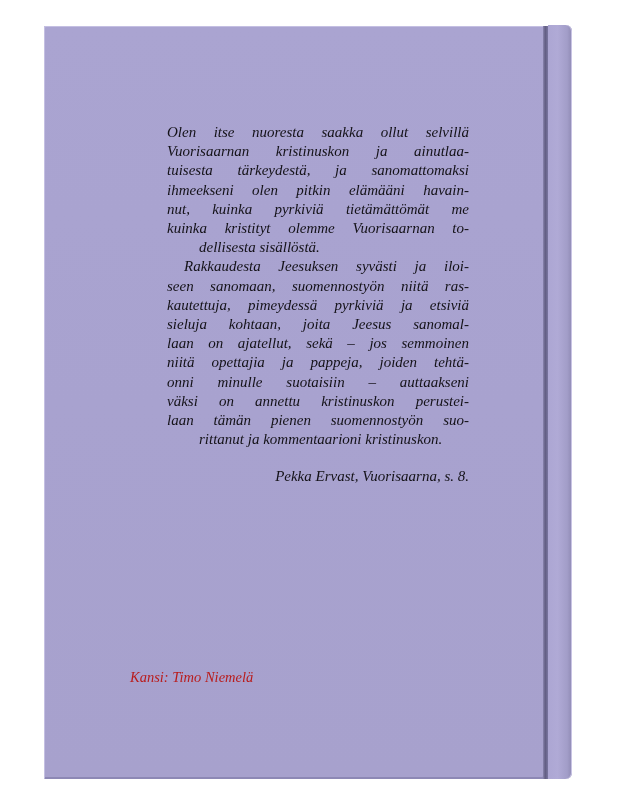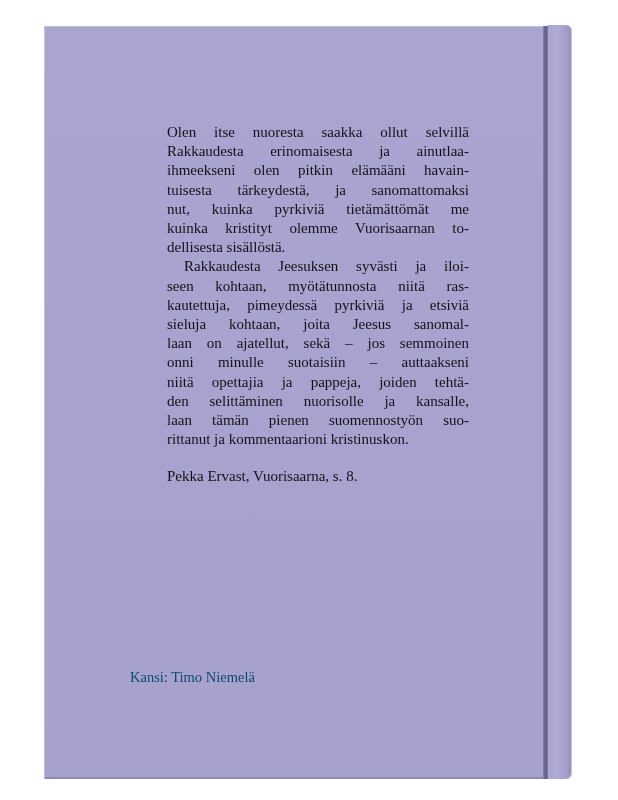--- a/index.html
+++ b/index.html
@@ -3,21 +3,21 @@
 <meta charset="utf-8">
 <style>
   html, body { margin: 0; padding: 0; }
   body {
     width: 618px; height: 800px; background: #ffffff;
     position: relative; overflow: hidden;
     font-family: "Liberation Serif", "DejaVu Serif", serif;
   }
   .book {
     position: absolute; left: 44px; top: 26px;
-    width: 528px; height: 753px;
+    width: 528px; height: 753px; font-style: italic;
   }
   .cover {
     position: absolute; left: 0; top: 0; width: 500px; height: 753px;
     background: linear-gradient(180deg, #aaa4d1 0%, #a8a2cf 50%, #a7a1cd 100%);
     box-shadow: inset 1px 1px 0 #c4bfe2, inset -1px -2px 0 #8d88b5;
     border-radius: 1px;
   }
   .groove {
     position: absolute; left: 499px; top: 0; width: 5px; height: 753px;
     background: linear-gradient(90deg, #8a85af 0%, #615d82 45%, #7a76a0 100%);
@@ -27,58 +27,58 @@
     background: linear-gradient(90deg, #aca6d3 0%, #b0aad6 40%, #a29dc8 80%, #8f8ab4 100%);
     border-radius: 0 6px 6px 0;
     box-shadow: inset -1px 0 0 #c9c4e4;
   }
   .text-block {
     position: absolute; left: 123px; top: 97px; width: 302px;
     color: #141218; font-size: 15px; line-height: 19.2px;
   }
   .para { margin: 0; text-align: justify; text-align-last: left; }
   .line { display: block; text-align: justify; text-align-last: justify; white-space: nowrap; }
-  .line.last { text-align-last: left; }
+  .line.last { text-align-last: left; margin-left: 32px; }
   .indent { padding-left: 17px; }
   .attribution {
-    margin-top: 18px; font-size: 15px;
+    margin-top: 18px; text-align: right; font-size: 15px;
   }
   .footer {
     position: absolute; left: 86px; top: 643px; width: 386px;
     display: flex; justify-content: space-between;
-    color: #0c4a6e; font-size: 14.5px;
+    color: #b91c1c; font-size: 14.5px;
   }
 </style>
 </head>
 <body>
 
 <div class="book">
   <div class="cover"></div>
   <div class="groove"></div>
   <div class="spine"></div>
 
   <div class="text-block">
     <p class="para">
       <span class="line">Olen itse nuoresta saakka ollut selvillä</span>
-      <span class="line">Rakkaudesta erinomaisesta ja ainutlaa-</span>
+      <span class="line">Vuorisaarnan kristinuskon ja ainutlaa-</span>
+      <span class="line">tuisesta tärkeydestä, ja sanomattomaksi</span>
       <span class="line">ihmeekseni olen pitkin elämääni havain-</span>
-      <span class="line">tuisesta tärkeydestä, ja sanomattomaksi</span>
       <span class="line">nut, kuinka pyrkiviä tietämättömät me</span>
       <span class="line">kuinka kristityt olemme Vuorisaarnan to-</span>
       <span class="line last">dellisesta sisällöstä.</span>
     </p>
     <p class="para">
       <span class="line indent">Rakkaudesta Jeesuksen syvästi ja iloi-</span>
-      <span class="line">seen kohtaan, myötätunnosta niitä ras-</span>
+      <span class="line">seen sanomaan, suomennostyön niitä ras-</span>
       <span class="line">kautettuja, pimeydessä pyrkiviä ja etsiviä</span>
       <span class="line">sieluja kohtaan, joita Jeesus sanomal-</span>
       <span class="line">laan on ajatellut, sekä – jos semmoinen</span>
+      <span class="line">niitä opettajia ja pappeja, joiden tehtä-</span>
       <span class="line">onni minulle suotaisiin – auttaakseni</span>
-      <span class="line">niitä opettajia ja pappeja, joiden tehtä-</span>
-      <span class="line">den selittäminen nuorisolle ja kansalle,</span>
+      <span class="line">väksi on annettu kristinuskon perustei-</span>
       <span class="line">laan tämän pienen suomennostyön suo-</span>
       <span class="line last">rittanut ja kommentaarioni kristinuskon.</span>
     </p>
     <div class="attribution">Pekka Ervast, Vuorisaarna, s. 8.</div>
   </div>
 
   <div class="footer">
     <span>Kansi: Timo Niemelä</span>
   </div>
 </div>

